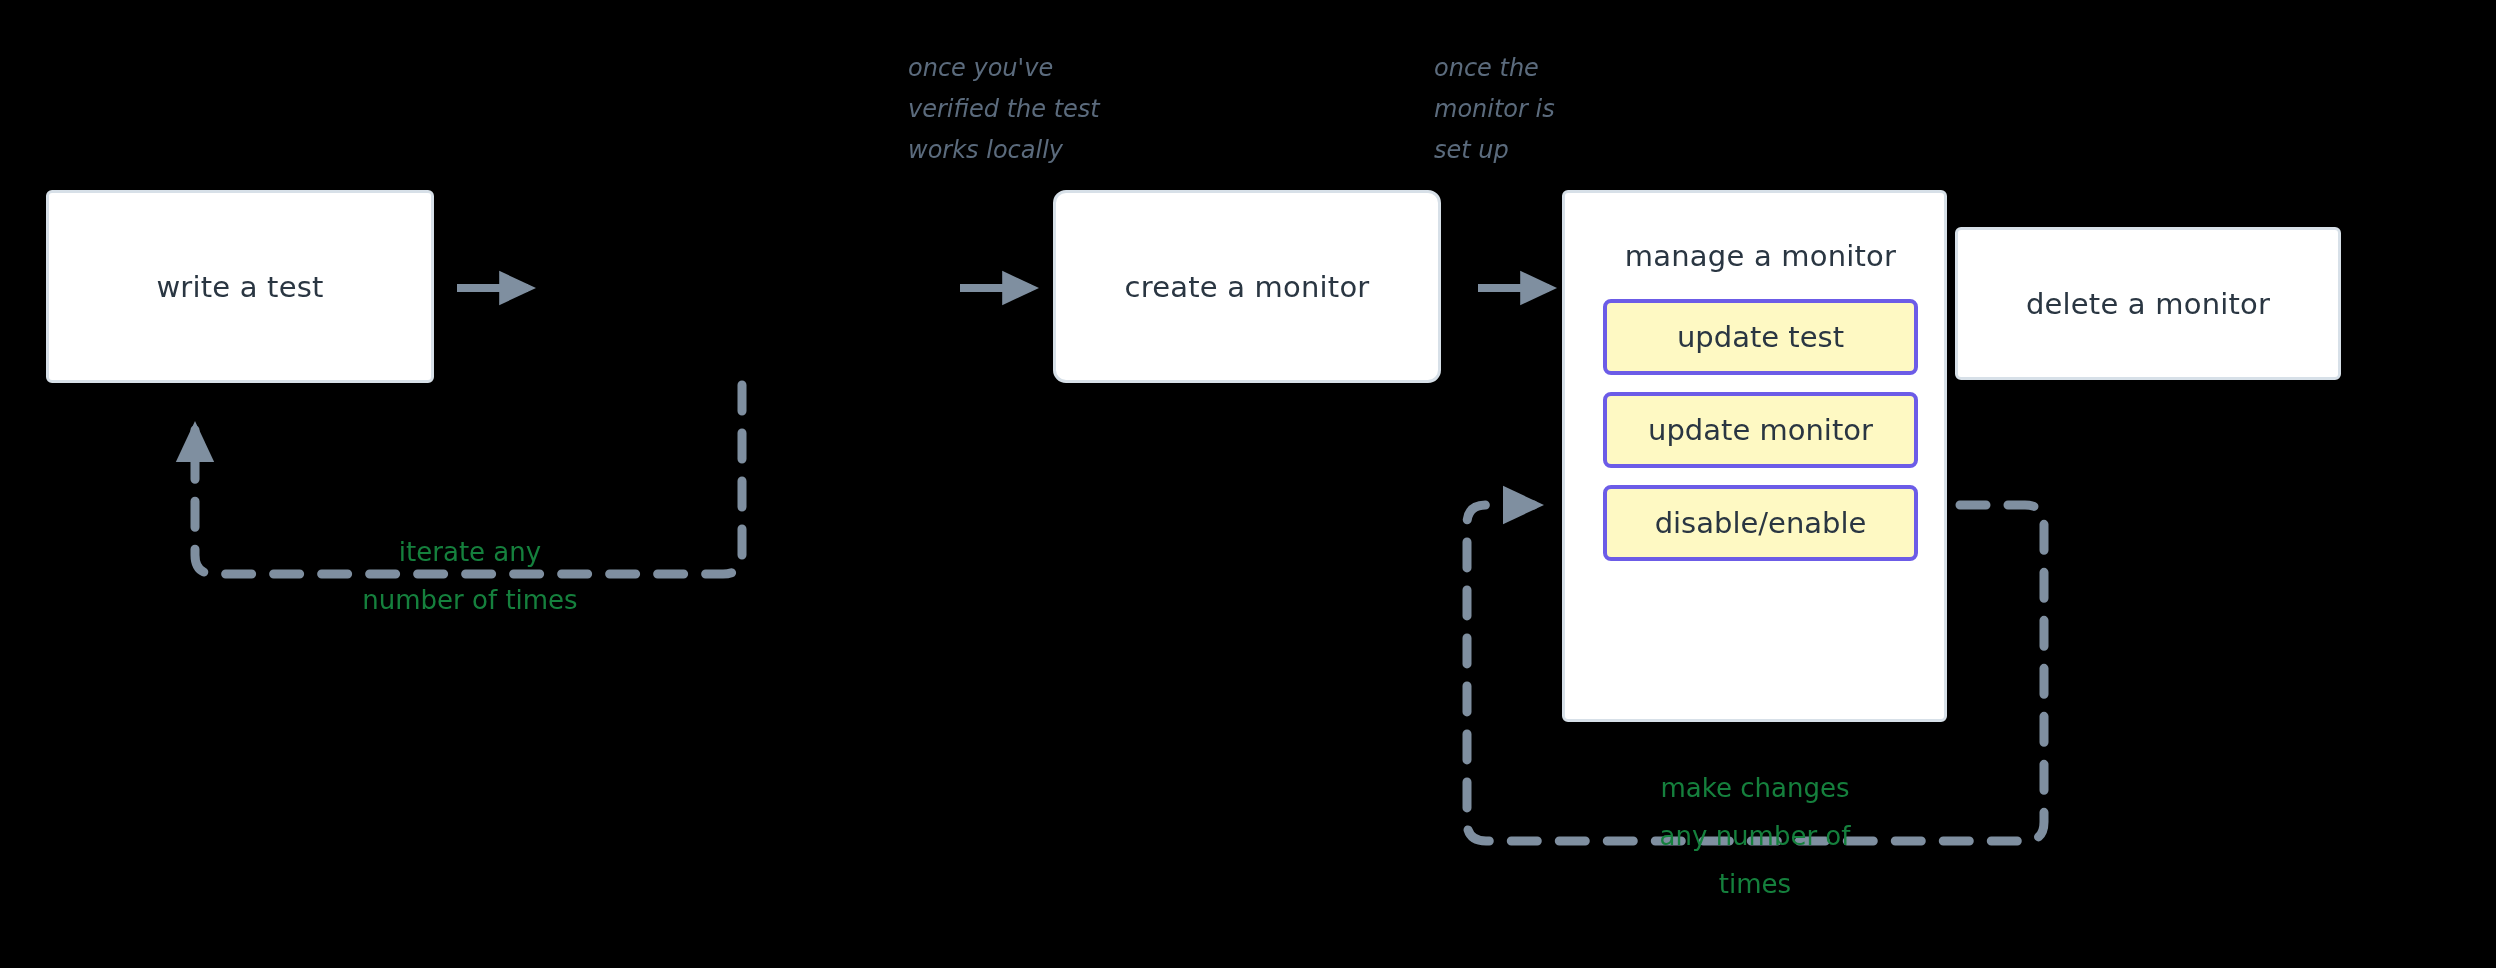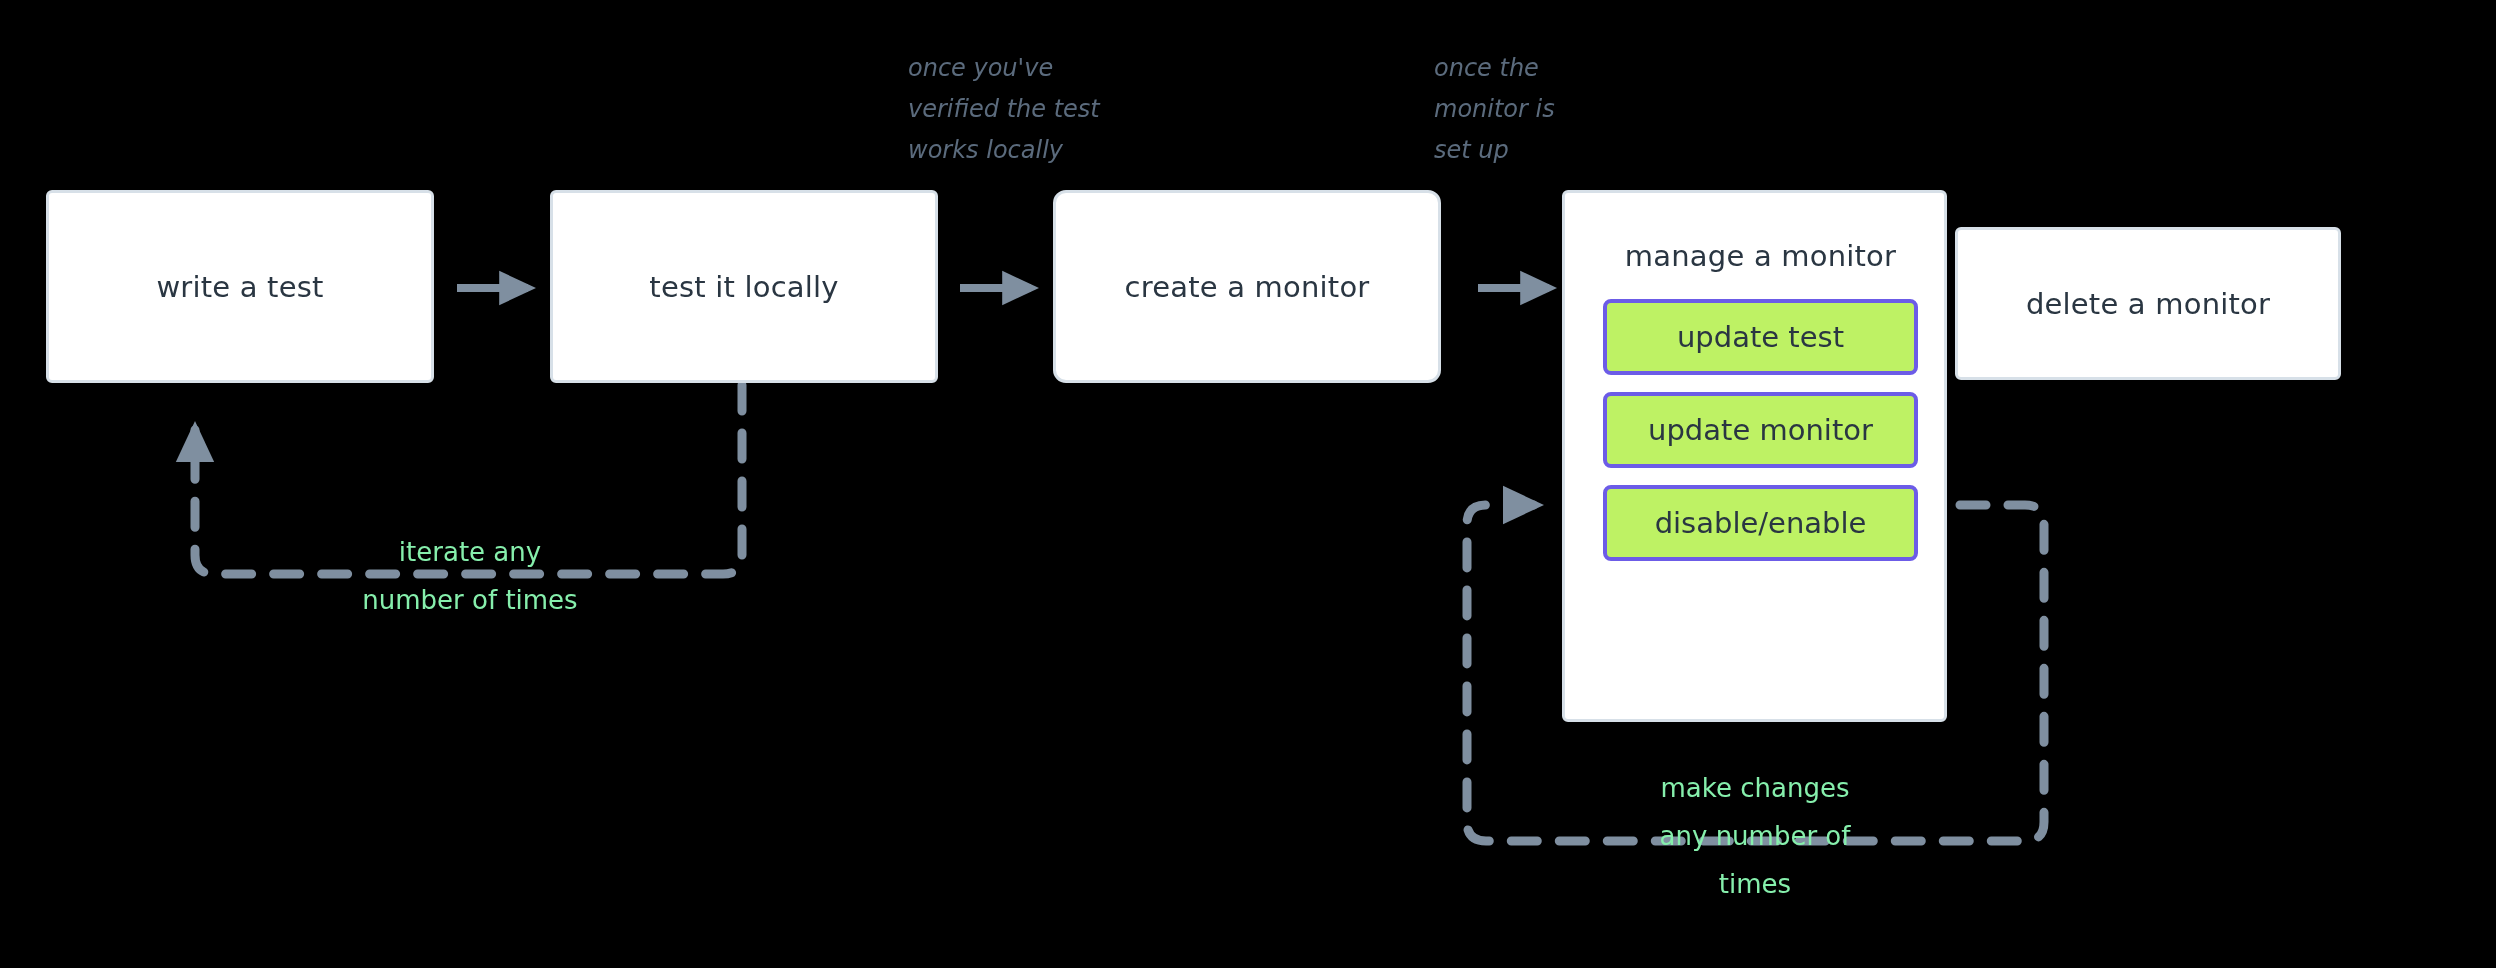--- a/index.html
+++ b/index.html
@@ -49,21 +49,21 @@
     justify-content: flex-start;
     padding: 26px 26px 26px 38px;
   }
   #node-manage .node-label {
     text-align: center;
     margin: 20px 0 26px 0;
     align-self: center;
   }
   .subnode {
     box-sizing: border-box;
-    background: #bef264;
+    background: #fef9c3;
     border: 4px solid #6c5ce7;
     border-radius: 8px;
     height: 76px;
     margin-bottom: 17px;
     display: flex;
     align-items: center;
     justify-content: center;
   }
   .subnode:last-child { margin-bottom: 0; }
   .subnode-label {
@@ -75,21 +75,21 @@
     position: absolute;
     color: #5b6b7d;
     font-style: italic;
     font-size: 24px;
     line-height: 41px;
     white-space: pre-line;
     font-weight: 400;
   }
   .loop-label {
     position: absolute;
-    color: #86efac;
+    color: #15803d;
     font-size: 26px;
     line-height: 48px;
     text-align: center;
     white-space: pre-line;
   }
 </style>
 </head>
 <body>
 
 <div id="stage">
@@ -123,23 +123,20 @@
 
     <g>
       <path d="M 1960 505 L 2025 505 Q 2044 505 2044 524 L 2044 822 Q 2044 841 2025 841 L 1486 841 Q 1467 841 1467 822 L 1467 524 Q 1467 505 1486 505 L 1535 505" fill="none" stroke="#7f8fa0" stroke-width="9" stroke-dasharray="26 22" stroke-linecap="round" marker-end="url(#arrowhead)"></path>
     </g>
   </svg>
 
   <div class="node" id="node-write" style="left:46px; top:190px; width:388px; height:193px;">
     <span class="node-label">write a test</span>
   </div>
 
-  <div class="node" id="node-test" style="left:550px; top:190px; width:388px; height:193px;">
-    <span class="node-label">test it locally</span>
-  </div>
 
   <div class="node" id="node-create" style="left:1053px; top:190px; width:388px; height:193px;border-radius:13px;">
     <span class="node-label">create a monitor</span>
   </div>
 
   <div class="node" id="node-manage" style="left:1562px; top:190px; width:385px; height:532px;">
     <span class="node-label">manage a monitor</span>
 
     <div class="subnode">
       <span class="subnode-label">update test</span>

